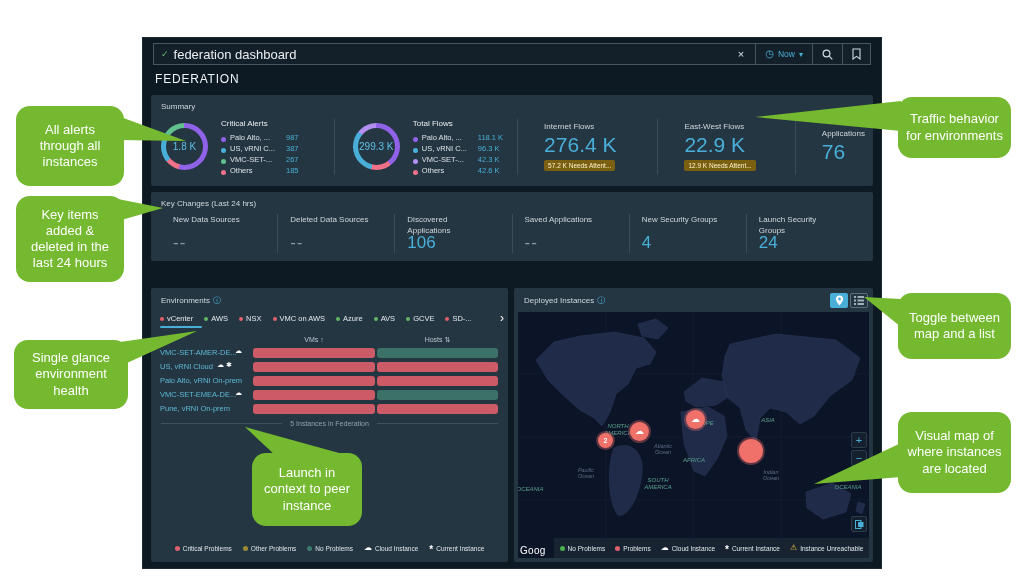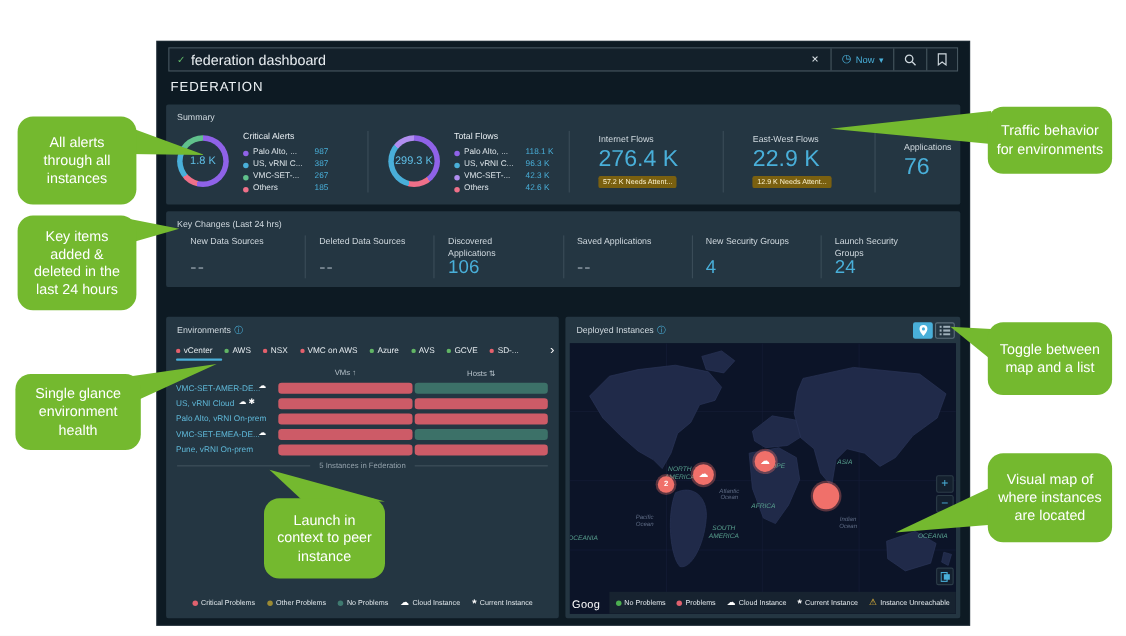--- a/index.html
+++ b/index.html
@@ -132,21 +132,21 @@
     display:flex;align-items:center;justify-content:center;gap:10px;font-size:6.5px;color:#e3e9ed}
   .watermark{position:absolute;left:2px;bottom:2px;color:#fff;font-size:10px;letter-spacing:.3px}
 
   
   .callout{position:absolute;background:var(--green);color:#fff;border-radius:14px;
     display:flex;align-items:center;justify-content:center;text-align:center;
     font-size:13px;line-height:1.25;padding:6px 8px;z-index:5}
   .co1{left:16px;top:106px;width:108px;height:80px}
   .co2{left:16px;top:196px;width:108px;height:86px}
   .co3{left:14px;top:340px;width:114px;height:69px}
-  .co4{left:240px;top:453px;width:110px;height:73px}
+  .co4{left:252px;top:453px;width:110px;height:73px}
   .co5{left:898px;top:97px;width:113px;height:61px}
   .co6{left:898px;top:293px;width:113px;height:66px}
   .co7{left:898px;top:412px;width:113px;height:81px}
   .tails{position:absolute;inset:0;width:1024px;height:578px;pointer-events:none;z-index:4}
 </style>
 </head>
 <body>
 
 <div class="canvas">
 

